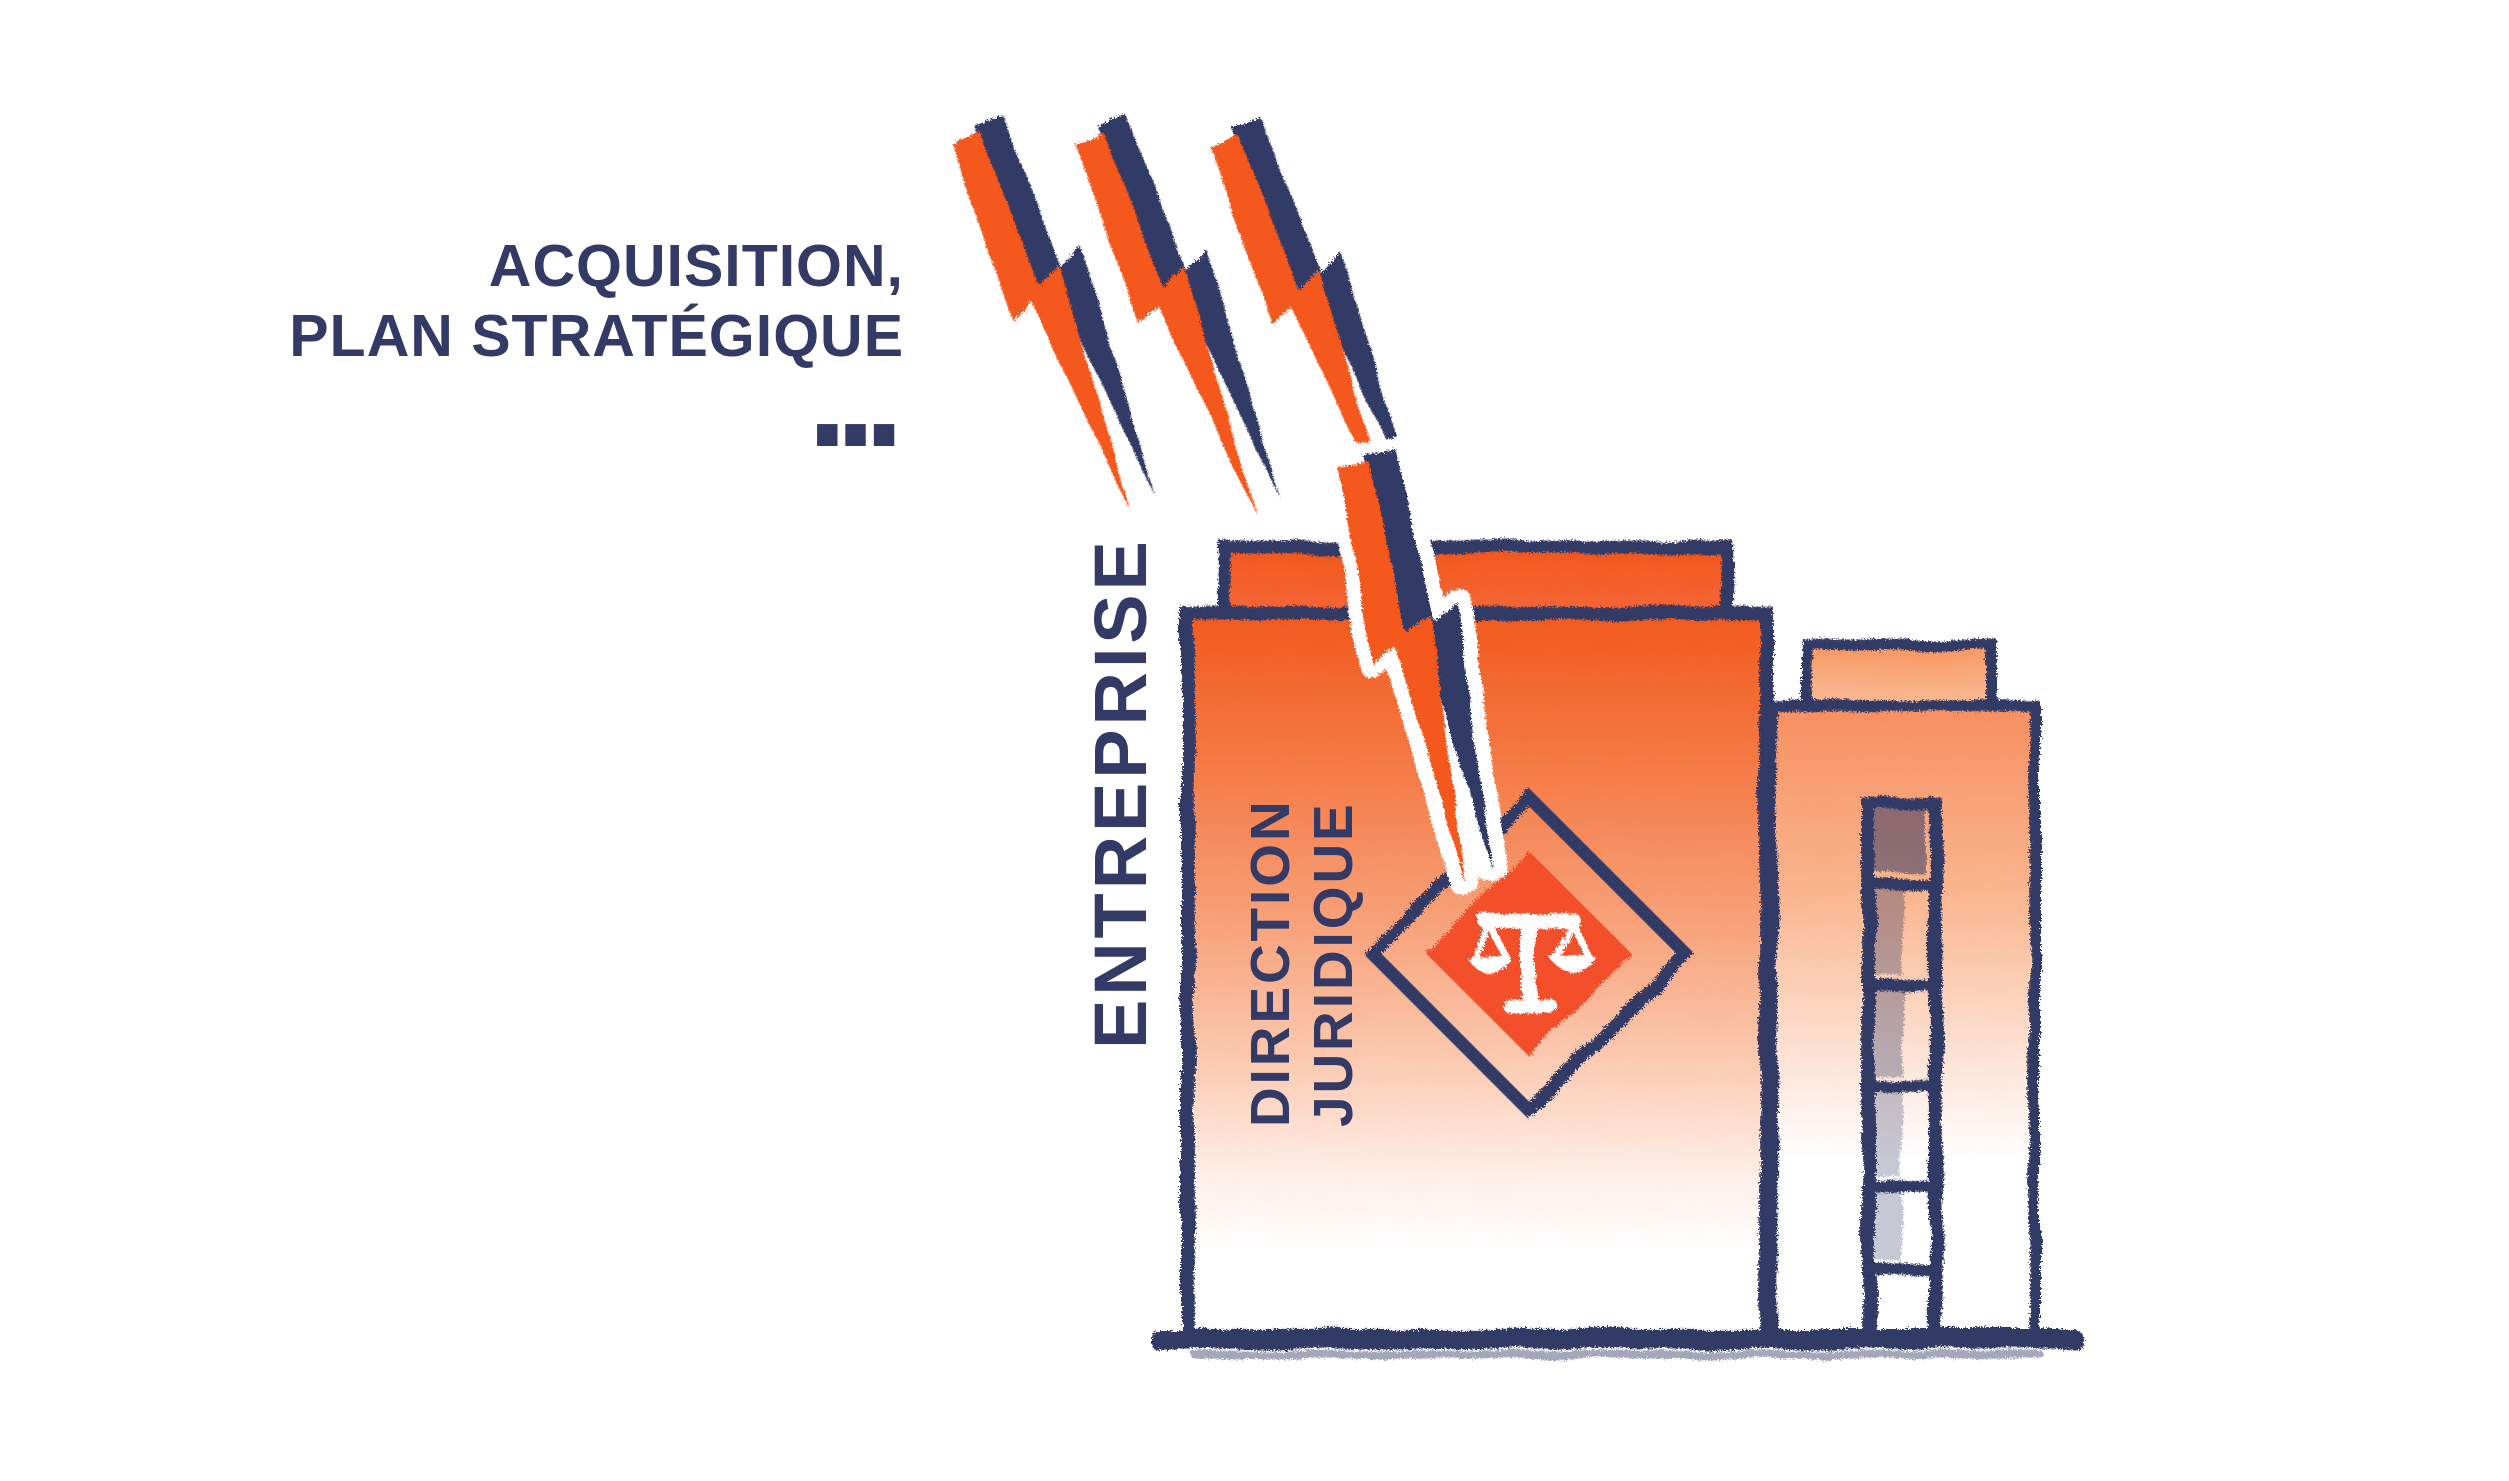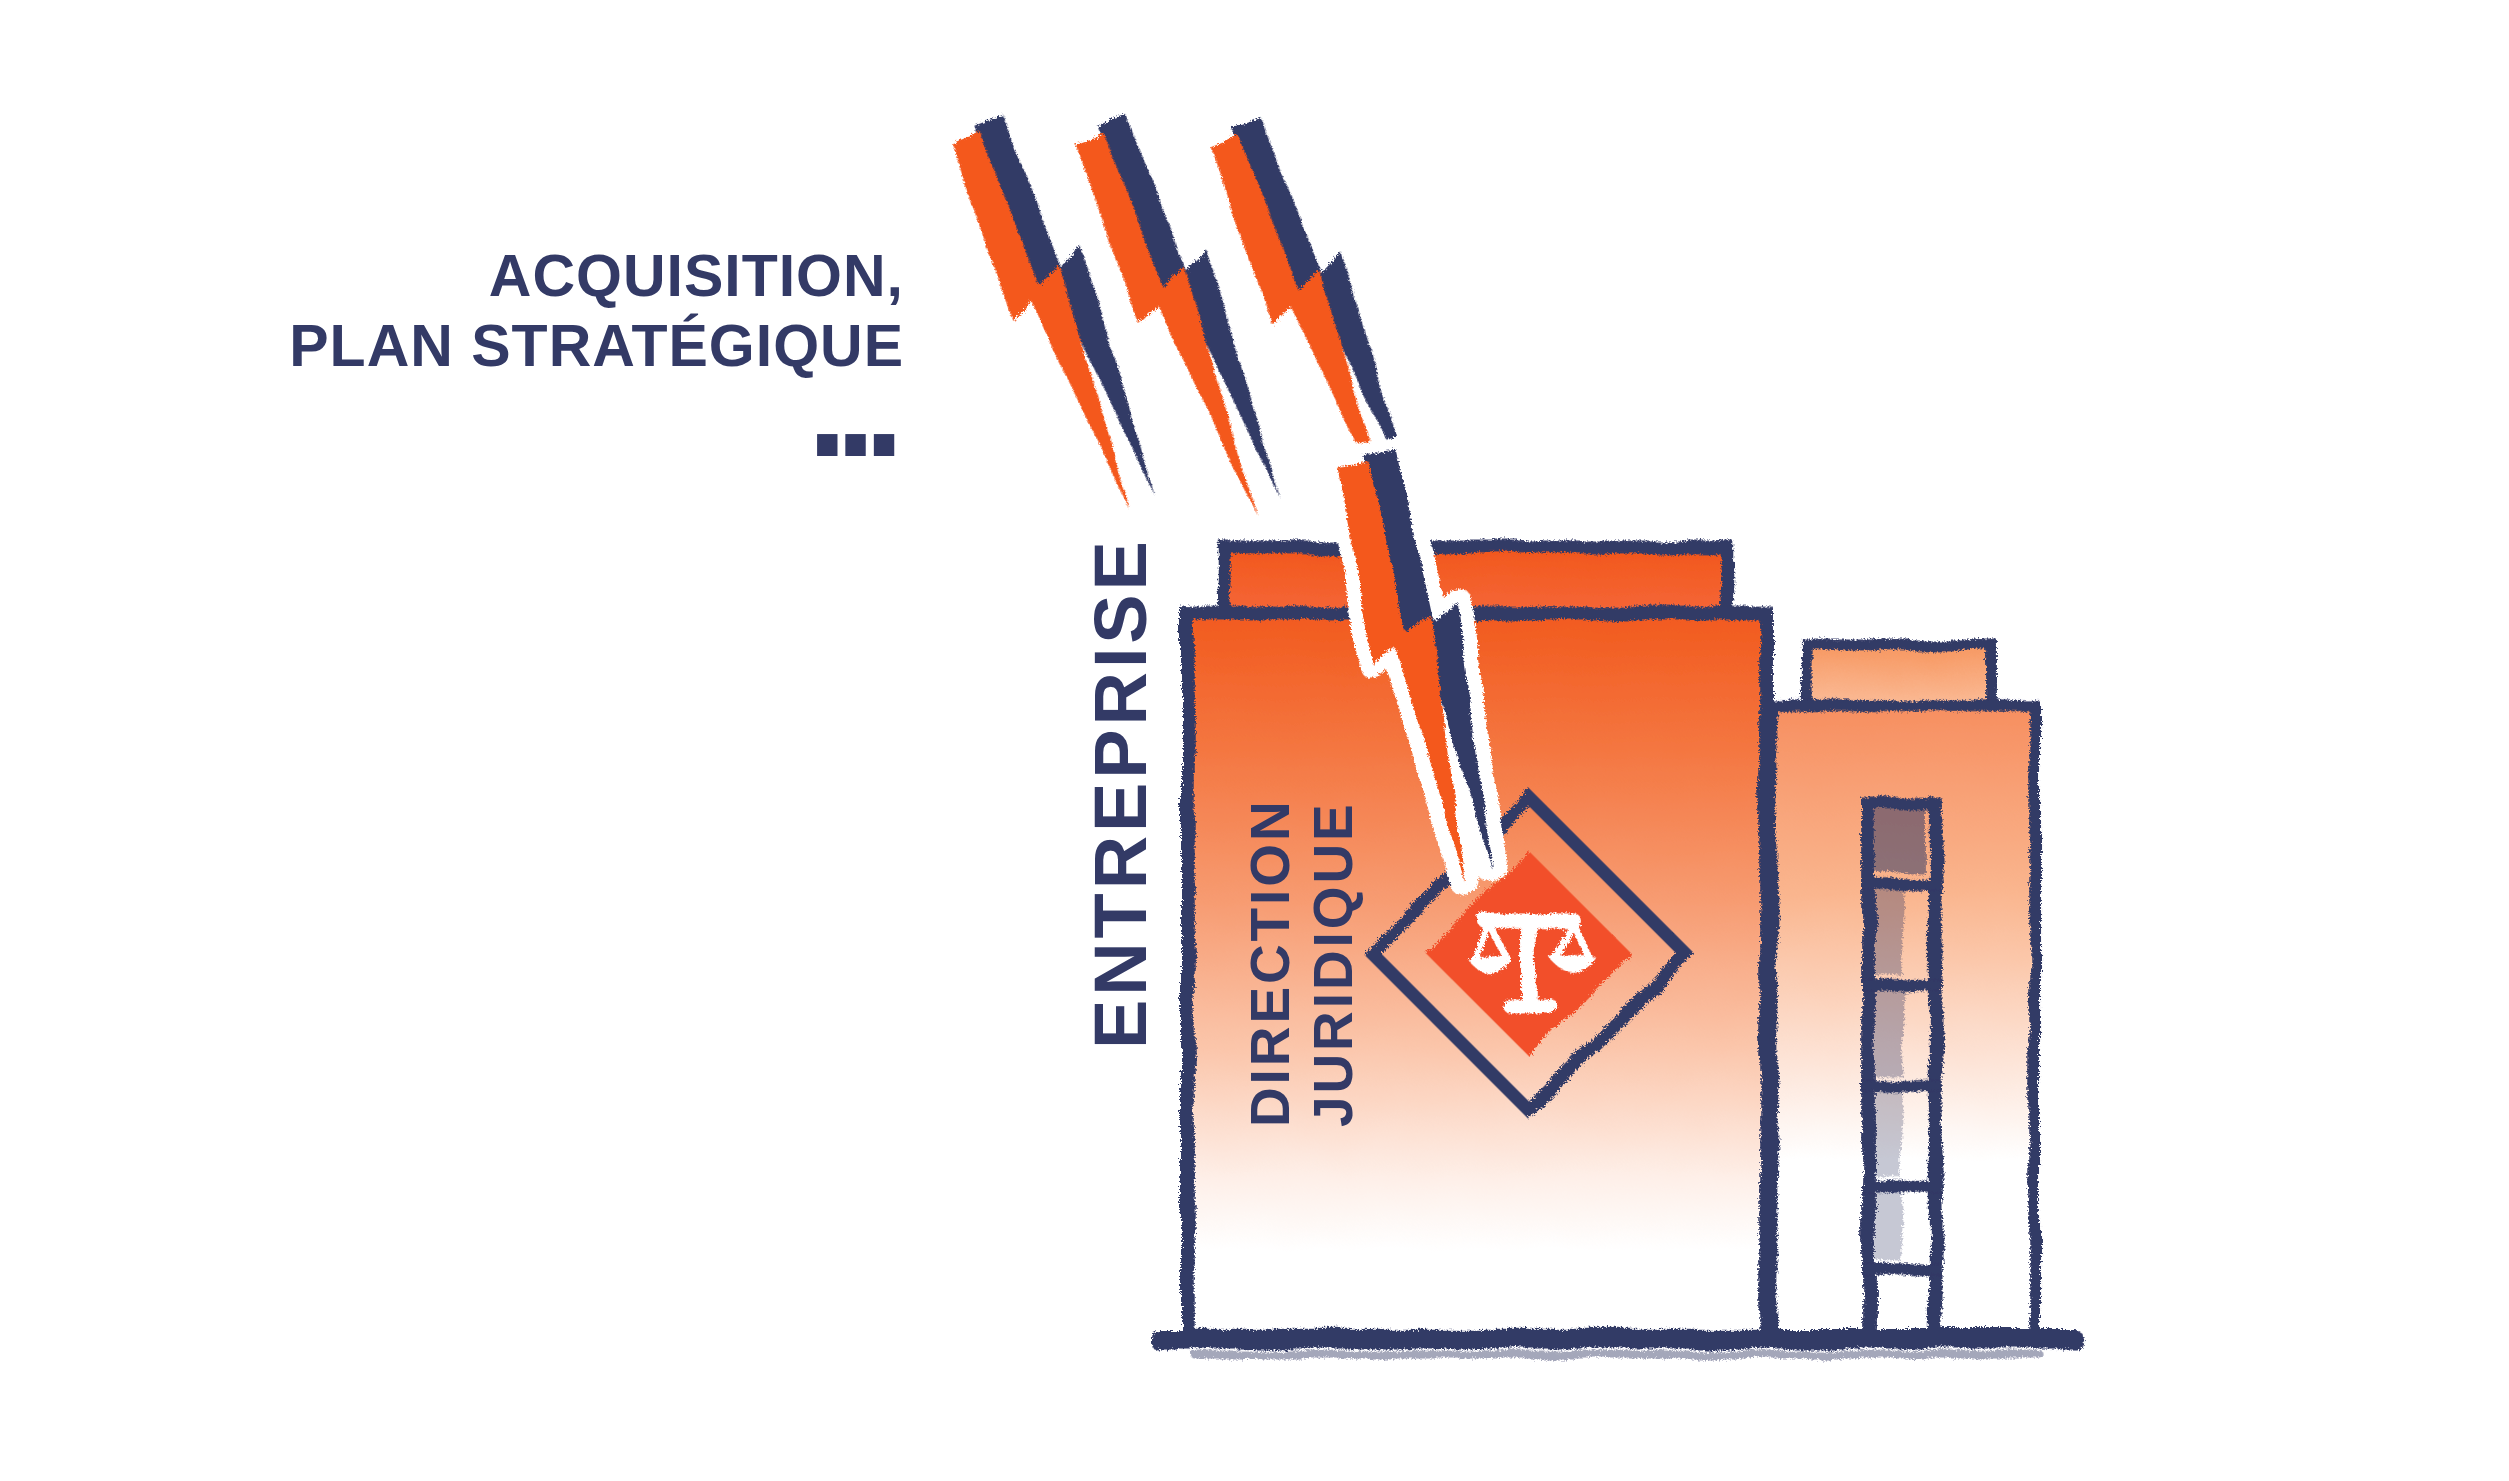--- a/index.html
+++ b/index.html
@@ -3,21 +3,21 @@
 <meta charset="utf-8">
 <style>
   html,body { margin:0; padding:0; background:#ffffff; }
   .stage {
     position:relative; width:2509px; height:1482px; overflow:hidden;
     background:#ffffff; font-family:"Liberation Sans", sans-serif;
   }
   .illu-svg { position:absolute; left:0; top:0; }
 
   .threats {
-    position:absolute; top:241px; right:1605px;
+    position:absolute; top:231px; right:1605px;
     text-align:right; color:#333A66; font-weight:bold;
     font-size:59px; line-height:70px; letter-spacing:1px; white-space:nowrap;
   }
   .threats .dots-line {
     font-family:"DejaVu Sans", sans-serif;
     font-size:116px; letter-spacing:-15.7px; line-height:69px;
     padding-right:13.7px;
   }
 
   .vtext {

